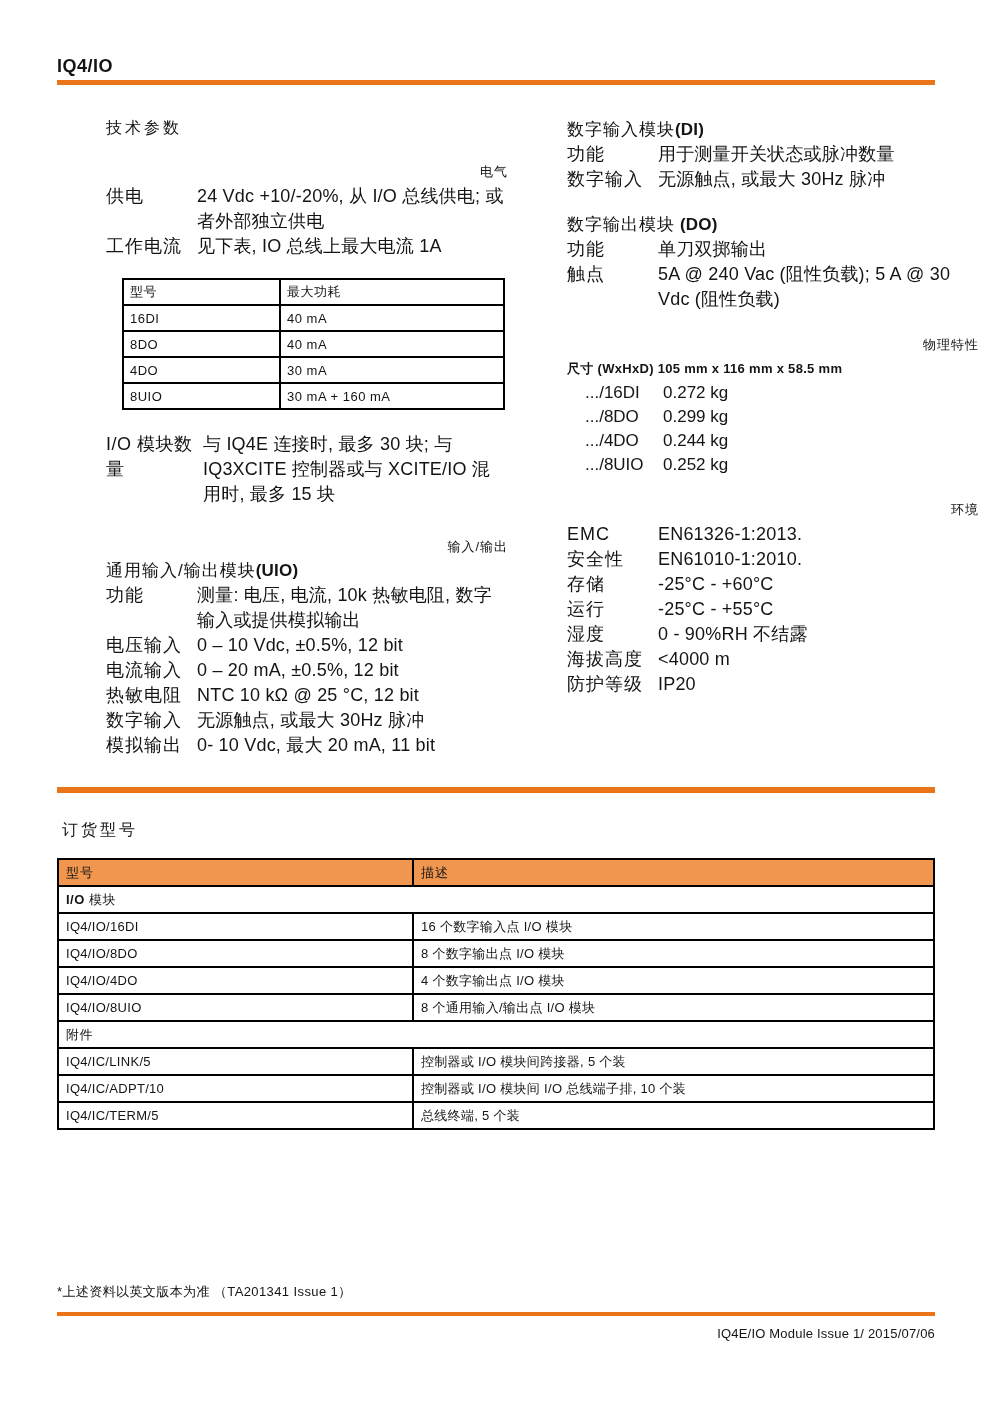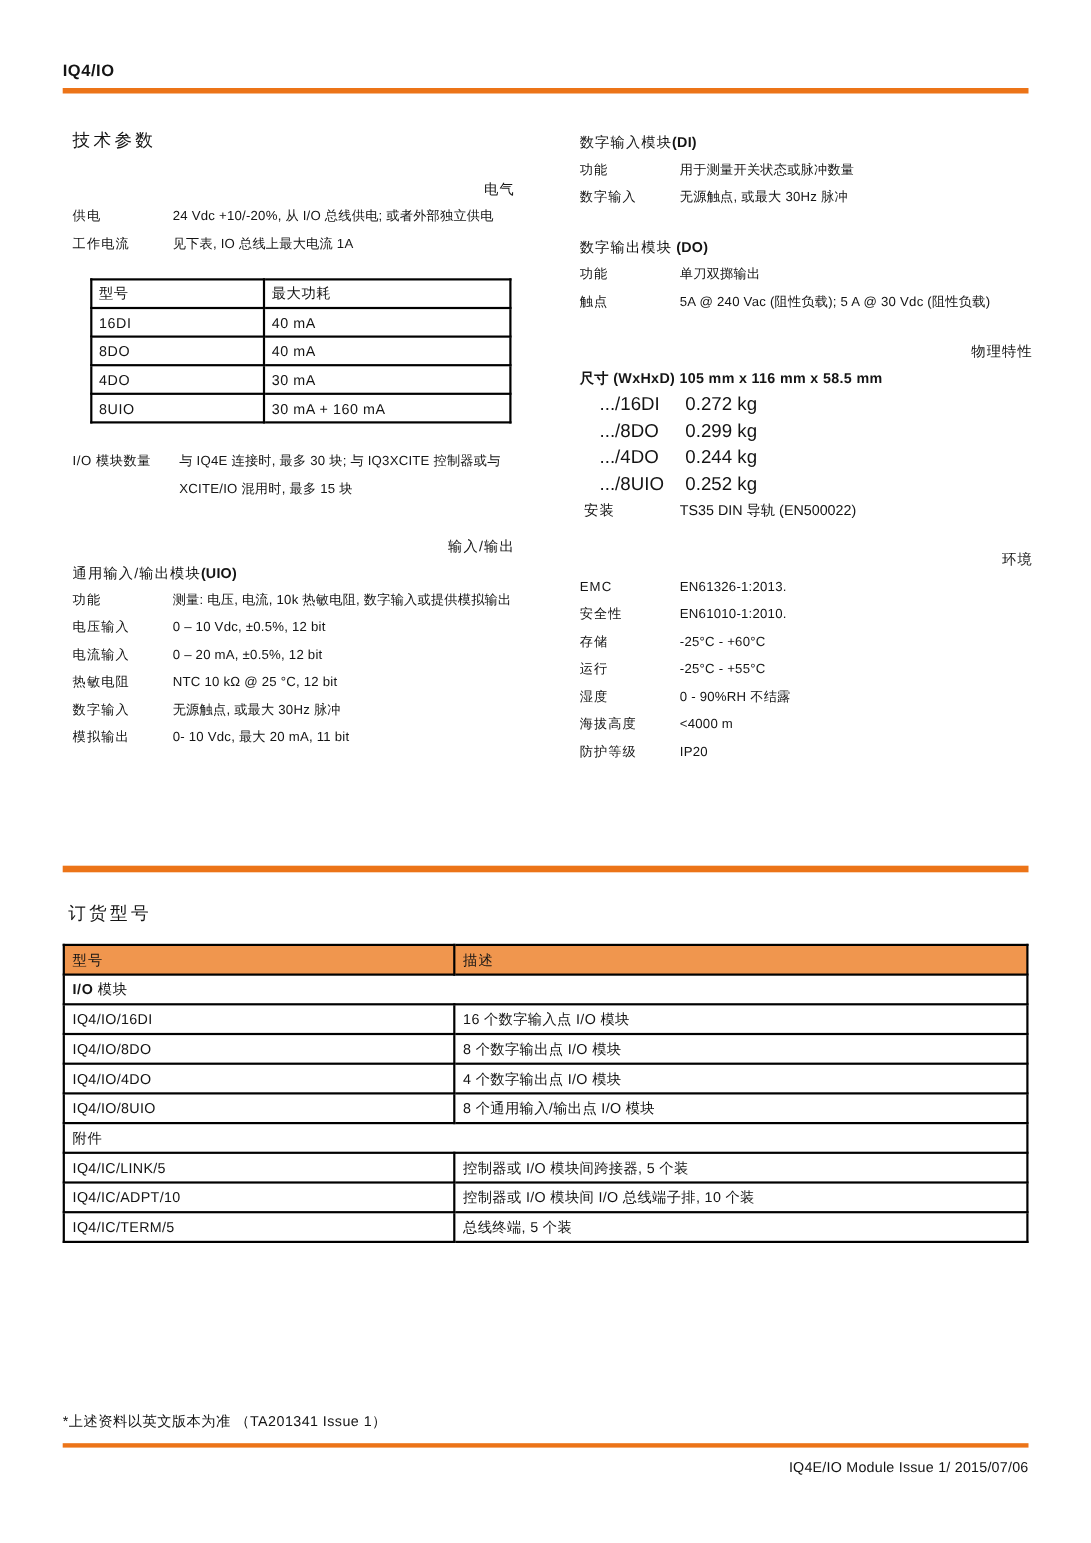--- a/index.html
+++ b/index.html
@@ -5,34 +5,34 @@
   html,body { margin:0; padding:0; background:#ffffff; }
   body {
     width:992px; height:1403px;
     font-family:"Liberation Sans","DejaVu Sans",sans-serif;
     color:#141414;
     -webkit-font-smoothing:antialiased;
   }
   .page { position:relative; width:992px; height:1403px; background:#fff; overflow:hidden; }
 
   .rule { background:var(--accent,#EC7418); }
-  .title { position:absolute; left:57px; top:56px; font-size:15px; font-weight:700; letter-spacing:0.5px; }
+  .title { position:absolute; left:57px; top:56px; font-size:18px; font-weight:700; letter-spacing:0.5px; }
   .title-rule { position:absolute; left:57px; top:80px; width:878px; height:5px; }
 
   h2.sec-heading { margin:0; font-size:16px; font-weight:400; letter-spacing:3px; }
 
-  .col { position:absolute; top:118px; font-size:13px; }
+  .col { position:absolute; top:118px; font-size:13px;margin-left:40px; }
   .col-left  { left:66px;  width:402px; }
   .col-right { left:527px; width:412px; }
 
   .sub { font-size:13px; letter-spacing:1px; line-height:24px;text-align:right; }
-  .sub-bold { font-size:13px; letter-spacing:1px; line-height:24px; }
+  .sub-bold { font-size:17px; letter-spacing:1px; line-height:24px; }
   .sub-bold .b { font-weight:700; letter-spacing:0.2px; }
 
-  .spec-row { display:flex; font-size:12px; line-height:25px; }
+  .spec-row { display:flex; font-size:18px; line-height:25px; }
   .spec-row .lbl { flex:0 0 91px; letter-spacing:1px; }
   .spec-row.wide .lbl { flex-basis:97px; letter-spacing:0.5px; }
   .spec-row .val { flex:1 1 auto; letter-spacing:0.2px; } .gap-m { height:21px; } .gap-l { height:28px; }
 
   table { border-collapse:collapse; }
   .power-table { margin:19px 0 22px 16px; width:383px; font-size:13px; }
   .power-table td { border:2px solid #000; height:24px; padding:0 0 0 6px; letter-spacing:0.5px; }
   .power-table td:first-child { width:149px; }
 
   .dim-line { font-size:13px; line-height:24px; letter-spacing:0.3px;font-weight:bold; }
@@ -176,24 +176,20 @@
       <span class="val">0.299 kg</span>
     </div>
     <div class="weight-row">
       <span class="lbl">.../4DO</span>
       <span class="val">0.244 kg</span>
     </div>
     <div class="weight-row">
       <span class="lbl">.../8UIO</span>
       <span class="val">0.252 kg</span>
     </div>
-    <div class="mount-row">
-      <span class="lbl">安装</span>
-      <span class="val">TS35 DIN 导轨 (EN500022)</span>
-    </div>
 
     <div class="gap-m"></div>
     <div class="sub">环境</div>
     <div class="spec-row">
       <span class="lbl">EMC</span>
       <span class="val">EN61326-1:2013.</span>
     </div>
     <div class="spec-row">
       <span class="lbl">安全性</span>
       <span class="val">EN61010-1:2010.</span>

